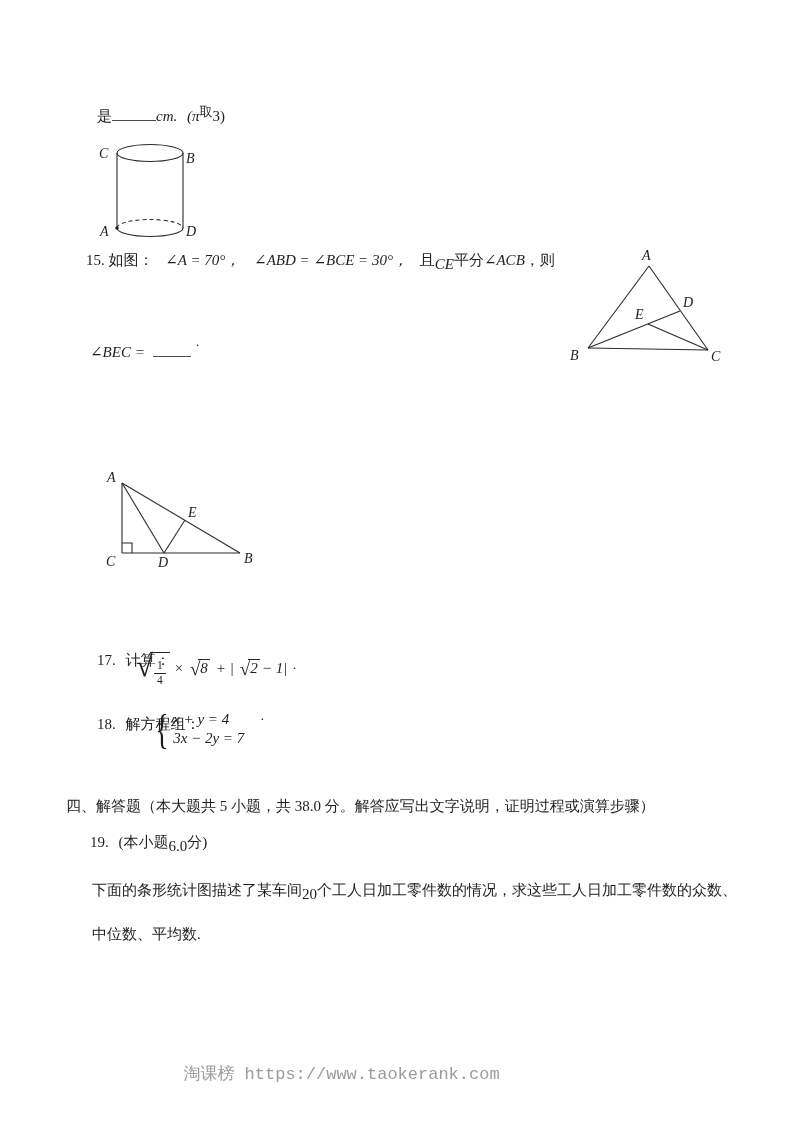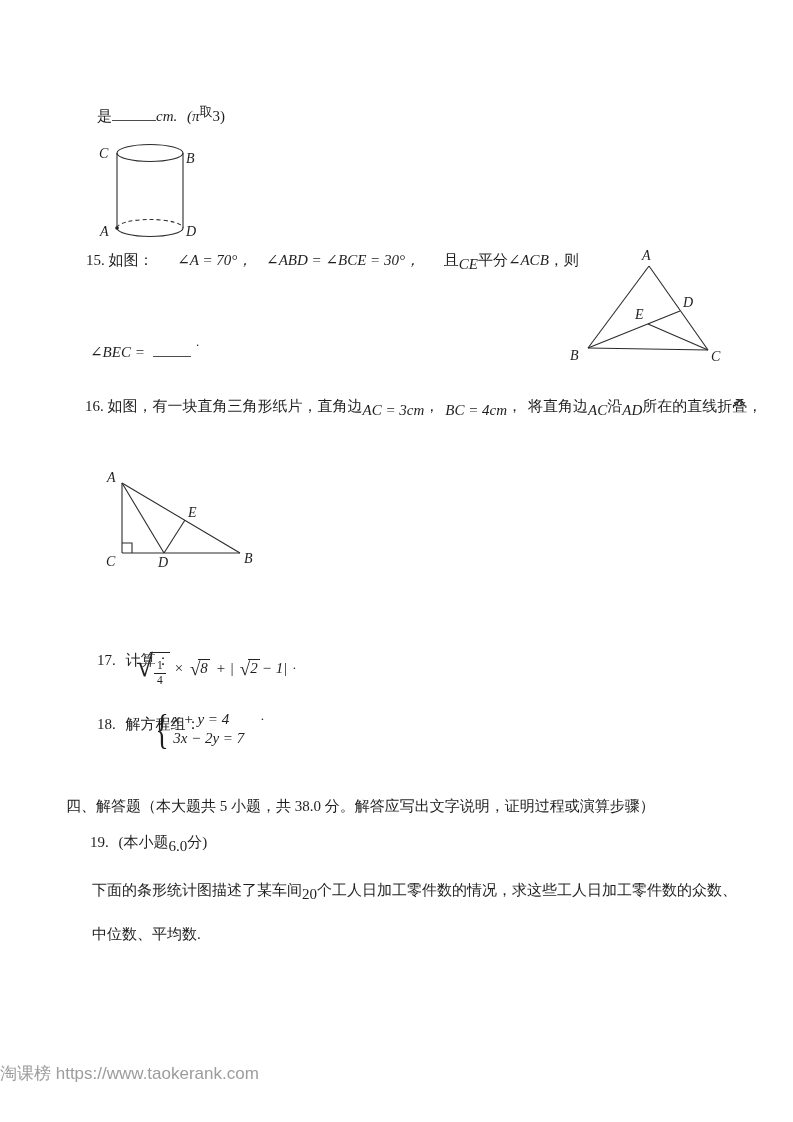--- a/index.html
+++ b/index.html
@@ -6,21 +6,21 @@
   .page {
     position:relative; width:793px; height:1122px; background:#ffffff;
     font-family:"Liberation Serif","DejaVu Serif",serif;
     color:#1e1e1e; overflow:hidden;
   }
   .line { position:absolute; font-size:15px; line-height:21px; white-space:nowrap;text-align:center; }
   .t  { font-family:"Liberation Serif","DejaVu Serif",serif; }
   .m  { font-style:italic; }
   .low { vertical-align:-4px; }
   .hi  { vertical-align:5px; font-size:13px; }
-  .ml6 { margin-left:6px; } .ml8 { margin-left:20px; } .ml10 { margin-left:10px; }
+  .ml6 { margin-left:6px; } .ml8 { margin-left:8px; } .ml10 { margin-left:10px; }
   .blank { display:inline-block; border-bottom:1px solid #4c4c4c; height:14px; }
   .hidot { vertical-align:8px; margin-left:5px; font-size:13px; }
   .heading { position:absolute; font-size:15px; white-space:nowrap; }
   svg text { font-family:"Liberation Serif","DejaVu Serif",serif; font-style:italic; font-size:14px; fill:#1e1e1e; }
   svg { position:absolute; }
   .fig-stroke { stroke:#2b2b2b; stroke-width:1.1; fill:none; }
   
   .formula17 { position:absolute; display:flex; align-items:center; height:44px; white-space:nowrap; font-size:15px; }
   .sqrtfrac { display:inline-flex; align-items:flex-start; }
   .rad2 { font-size:31px; line-height:34px; margin-right:-3px; font-style:normal; }
@@ -31,22 +31,22 @@
   .rad { font-size:19px; line-height:19px; margin-right:-2px; font-style:normal; }
   .vinc { border-top:1.2px solid #222; padding:0 2px; display:inline-block; }
   .op { margin:0 4px; }
   
   .system { position:absolute; display:flex; align-items:center; white-space:nowrap; font-size:15px; }
   .brace { font-size:42px; font-weight:300; line-height:40px; transform:scaleX(0.65); transform-origin:center; font-style:normal; }
   .eqs { display:flex; flex-direction:column; margin-left:1px; }
   .eq { line-height:19px; }
   .sysdot { align-self:flex-start; margin-left:16px; margin-top:2px; }
   .para { position:absolute; font-size:15px; line-height:40px; width:648px; }
-  .footer { position:absolute; left:0; top:1062px; width:683px; 
-    font-family:Liberation Sans, sans-serif; font-size:17px; color:#9c9c9c; }
+  .footer { position:absolute; left:0; top:1062px; width:683px; text-align:center;
+    font-family:Liberation Mono, monospace; font-size:17px; color:#9c9c9c; }
 </style>
 </head>
 <body>
 
 <div class="page">
 
   <div class="line" style="left:97px; top:101px;">
     <span class="t">是</span><span class="blank" style="width:44px;"></span><span class="m">cm.</span>
     <span class="m ml6">(π</span><span class="t hi">取</span><span class="t">3)</span>
   </div>
@@ -82,24 +82,20 @@
     <line class="fig-stroke" x1="23" y1="105" x2="143" y2="107"></line>
     <line class="fig-stroke" x1="23" y1="105" x2="115" y2="68"></line>
     <line class="fig-stroke" x1="83" y1="81" x2="143" y2="107"></line>
     <text x="77" y="17">A</text>
     <text x="5" y="117">B</text>
     <text x="146" y="118">C</text>
     <text x="118" y="64">D</text>
     <text x="70" y="76">E</text>
   </svg>
 
-  <div class="line" style="left:85px; top:396px;">
-    <span class="t">16.</span>
-    <span class="t">如图，有一块直角三角形纸片，直角边</span><span class="m low">AC = 3cm</span><span class="t">，</span><span class="m low ml6">BC = 4cm</span><span class="t">，</span><span class="t ml6">将直角边</span><span class="m low">AC</span><span class="t">沿</span><span class="m low">AD</span><span class="t">所在的直线折叠，</span>
-  </div>
 
   <svg style="left:93px; top:462px;" width="165" height="115" viewBox="0 0 165 115">
     <line class="fig-stroke" x1="29" y1="21" x2="29" y2="91"></line>
     <line class="fig-stroke" x1="29" y1="91" x2="147" y2="91"></line>
     <line class="fig-stroke" x1="29" y1="21" x2="147" y2="91"></line>
     <line class="fig-stroke" x1="29" y1="21" x2="71" y2="91"></line>
     <line class="fig-stroke" x1="71" y1="91" x2="92" y2="58"></line>
     <path class="fig-stroke" d="M29,81 L39,81 L39,91"></path>
     <text x="14" y="20">A</text>
     <text x="13" y="104">C</text>

